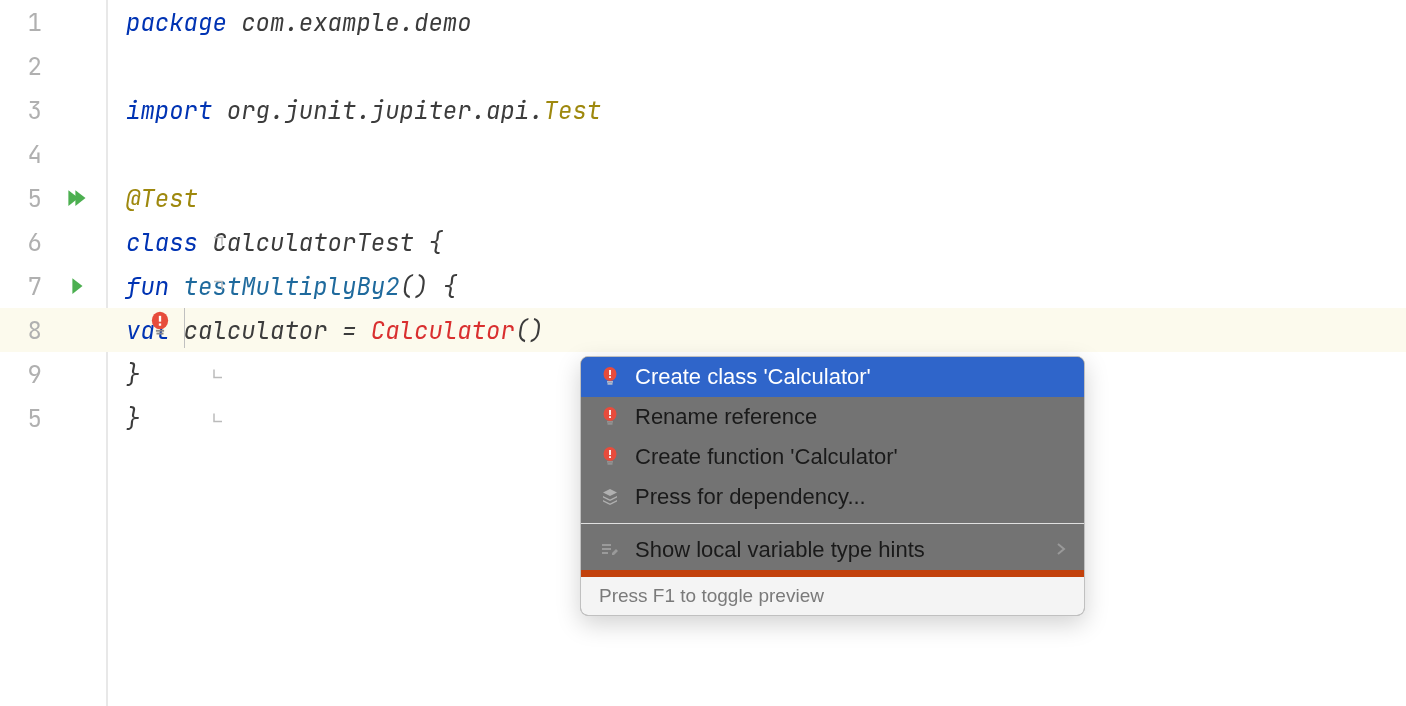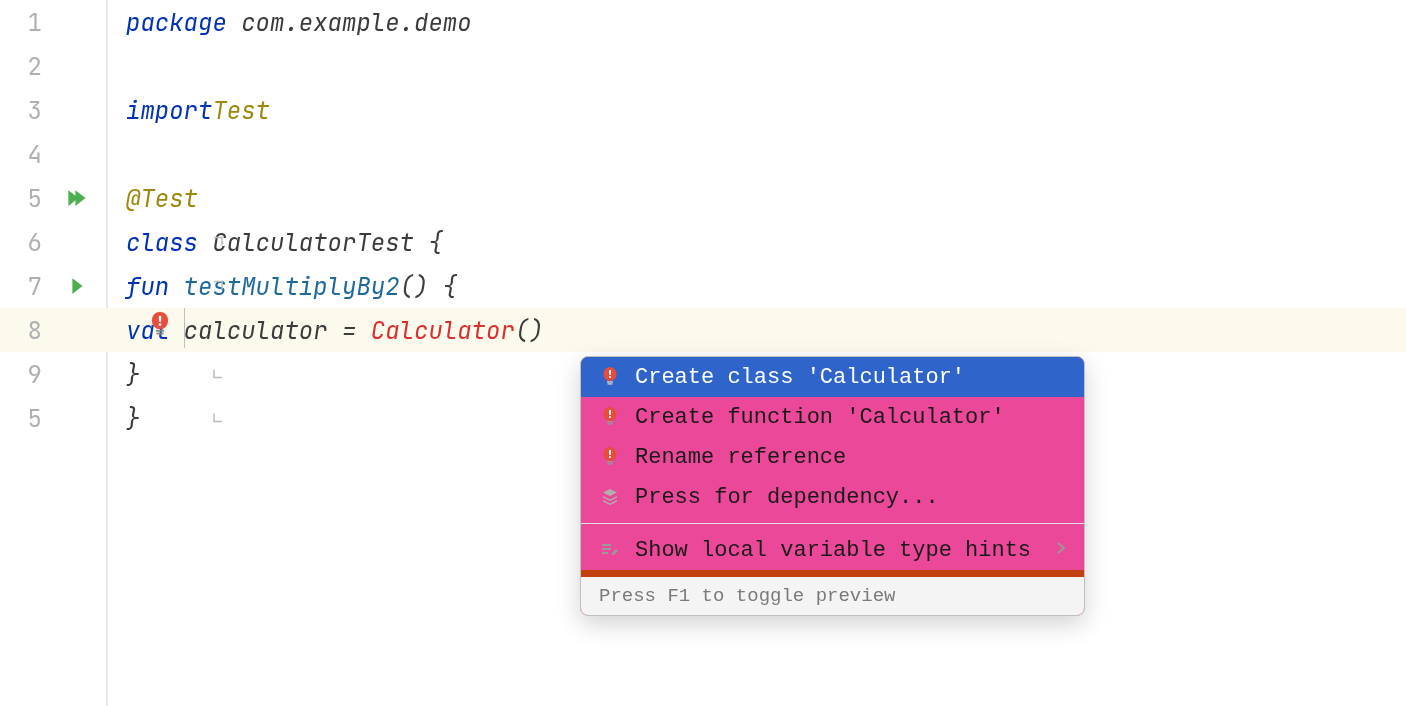--- a/index.html
+++ b/index.html
@@ -98,26 +98,26 @@
       position: absolute;
       left: 148px;
       top: 310px;
     }
 
     .popup {
       position: absolute;
       left: 580px;
       top: 356px;
       width: 505px;
-      background: #ec4899;
+      background: #737373;
       border: 1px solid #c0c0c0;
       border-radius: 8px;
       box-shadow: 0 8px 24px rgba(0,0,0,0.18);
       overflow: hidden;
-      font-family: Liberation Mono, monospace;
+      font-family: Liberation Sans, sans-serif;
     }
     .popup-item {
       height: 40px;
       display: flex;
       align-items: center;
       padding: 0 18px;
       gap: 14px;
       font-size: 22px;
       color: #1a1a1a;
       cursor: pointer;
@@ -220,21 +220,21 @@
     </div>
     <div class="gutter-row">
       <span class="line-number">5</span>
       <div class="gutter-icons"></div>
     </div>
   </div>
 
   <div class="code-area">
     <div class="code-line"><span class="kw">package</span><span class="pkg"> com.example.demo</span></div>
     <div class="code-line"></div>
-    <div class="code-line"><span class="kw">import</span><span class="imported">Test</span></div>
+    <div class="code-line"><span class="kw">import</span><span class="pkg"> org.junit.jupiter.api.</span><span class="imported">Test</span></div>
     <div class="code-line"></div>
     <div class="code-line">    <span class="ann">@Test</span></div>
     <div class="code-line">
       <span class="fold-handle">
         <svg width="16" height="16" viewBox="0 0 16 16">
             <path d="M3 3 L11 3 L11 11" fill="none" stroke="#bbb" stroke-width="1.5"></path>
           </svg>
       </span>
       <span class="kw">class</span><span class="cls"> CalculatorTest {</span>
     </div>
@@ -289,33 +289,33 @@
   <div class="popup-item">
     <span class="popup-item-icon">
       <svg width="20" height="24" viewBox="0 0 20 24">
         <ellipse cx="10" cy="9" rx="6.5" ry="7" fill="#e74c3c"></ellipse>
         <rect x="9.1" y="5" width="1.8" height="5" fill="#fff"></rect>
         <rect x="9.1" y="11.2" width="1.8" height="1.8" fill="#fff"></rect>
         <rect x="7" y="16.2" width="6" height="1.4" fill="#999"></rect>
         <rect x="7.5" y="18.2" width="5" height="1.4" fill="#999"></rect>
       </svg>
     </span>
-    <span class="popup-item-label">Create function 'Calculator'</span>
+    <span class="popup-item-label">Rename reference</span>
   </div>
   <div class="popup-item">
     <span class="popup-item-icon">
       <svg width="20" height="24" viewBox="0 0 20 24">
         <ellipse cx="10" cy="9" rx="6.5" ry="7" fill="#e74c3c"></ellipse>
         <rect x="9.1" y="5" width="1.8" height="5" fill="#fff"></rect>
         <rect x="9.1" y="11.2" width="1.8" height="1.8" fill="#fff"></rect>
         <rect x="7" y="16.2" width="6" height="1.4" fill="#999"></rect>
         <rect x="7.5" y="18.2" width="5" height="1.4" fill="#999"></rect>
       </svg>
     </span>
-    <span class="popup-item-label">Rename reference</span>
+    <span class="popup-item-label">Create function 'Calculator'</span>
   </div>
   <div class="popup-item">
     <span class="popup-item-icon">
       <svg width="20" height="20" viewBox="0 0 20 20">
         <path d="M10 2 L17 5.5 L10 9 L3 5.5 Z" fill="#b0b0b0"></path>
         <path d="M3 9 L10 12.5 L17 9 L17 10.5 L10 14 L3 10.5 Z" fill="#b0b0b0"></path>
         <path d="M3 13 L10 16.5 L17 13 L17 14.5 L10 18 L3 14.5 Z" fill="#b0b0b0"></path>
       </svg>
     </span>
     <span class="popup-item-label">Press for dependency...</span>

